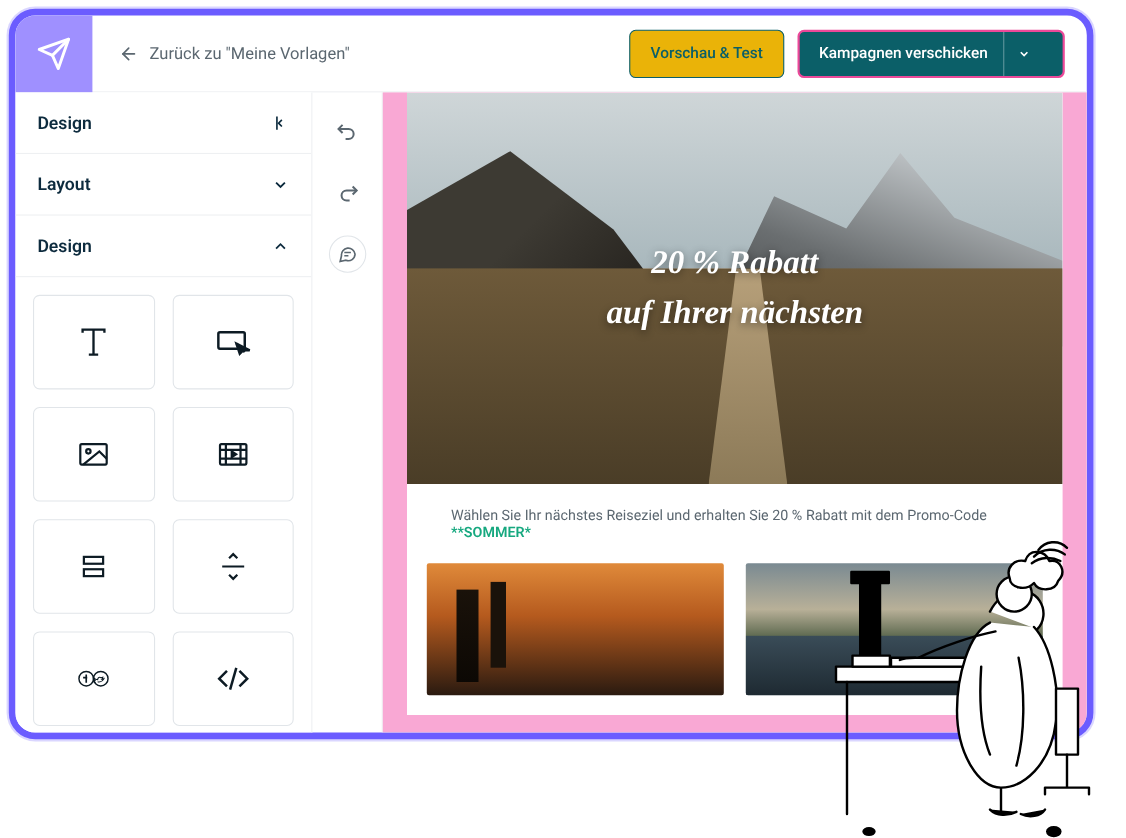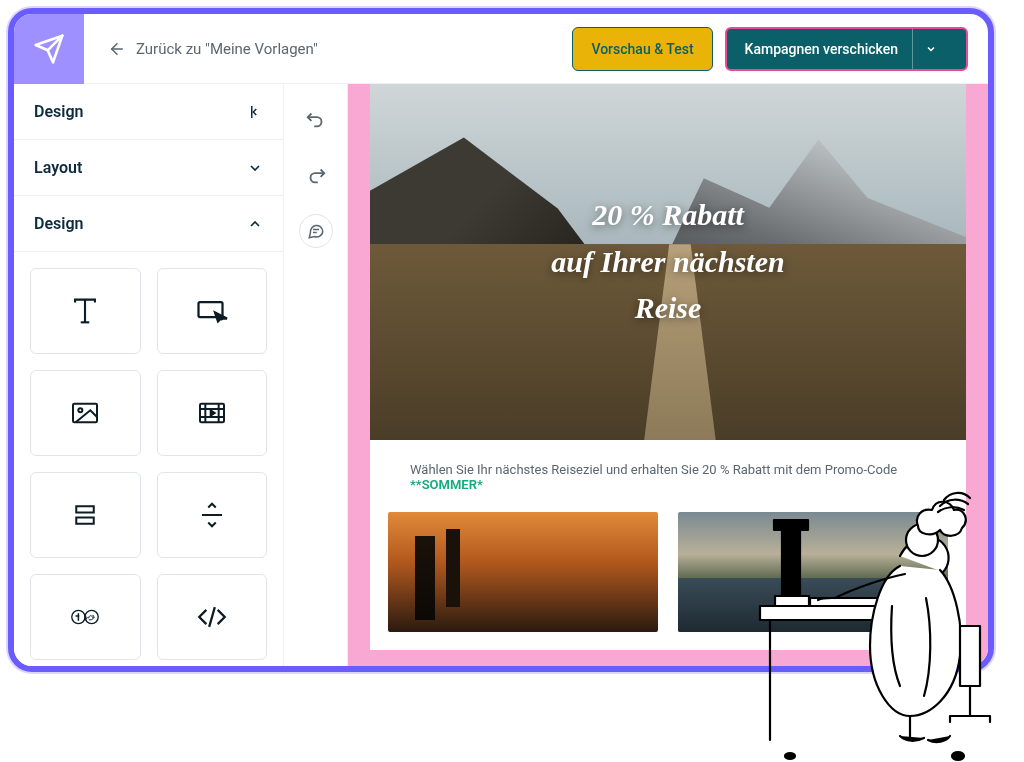--- a/index.html
+++ b/index.html
@@ -319,21 +319,20 @@
           <div class="hero-bg">
             <div class="hero-sky"></div>
             <div class="hero-mtn-r"></div>
             <div class="hero-mtn-l"></div>
             <div class="hero-ground"></div>
             <div class="hero-path"></div>
           </div>
           <div class="hero-text">
             <div>20 % Rabatt</div>
             <div>auf Ihrer nächsten</div>
-            <div>Reise</div>
           </div>
         </div>
         <div class="promo-strip">
           <span>Wählen Sie Ihr nächstes Reiseziel und erhalten Sie 20  % Rabatt mit dem Promo-Code </span><span class="code">**SOMMER*</span>
         </div>
         <div class="thumbs">
           <div class="thumb thumb-a"></div>
           <div class="thumb thumb-b"></div>
         </div>
       </div>

